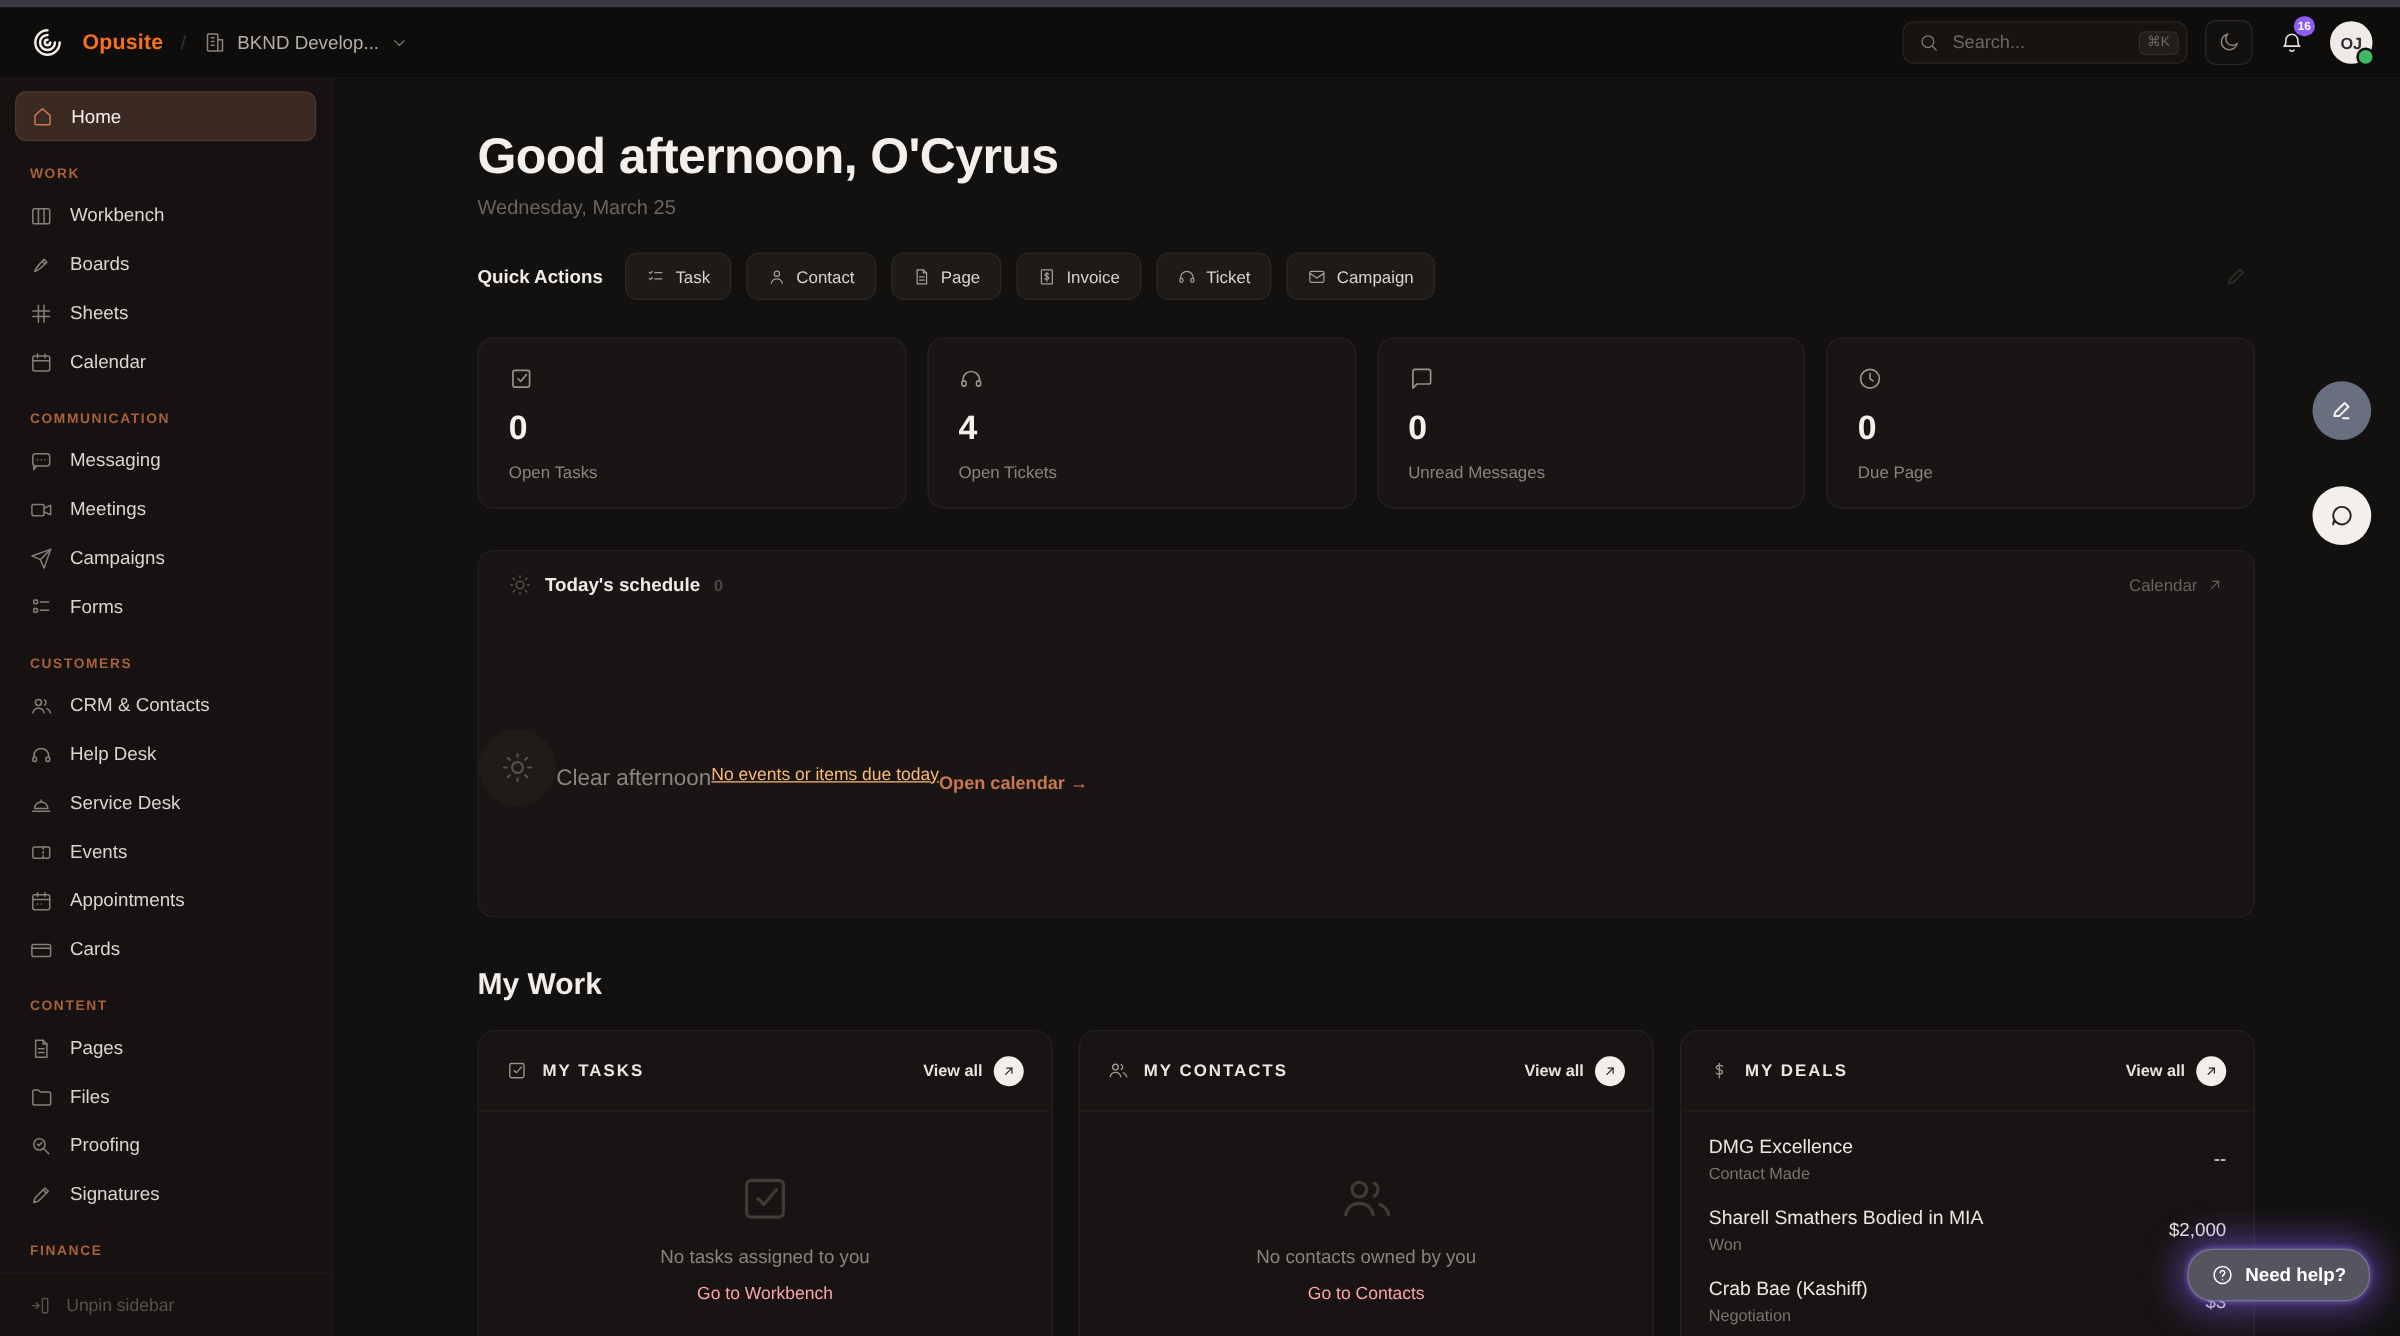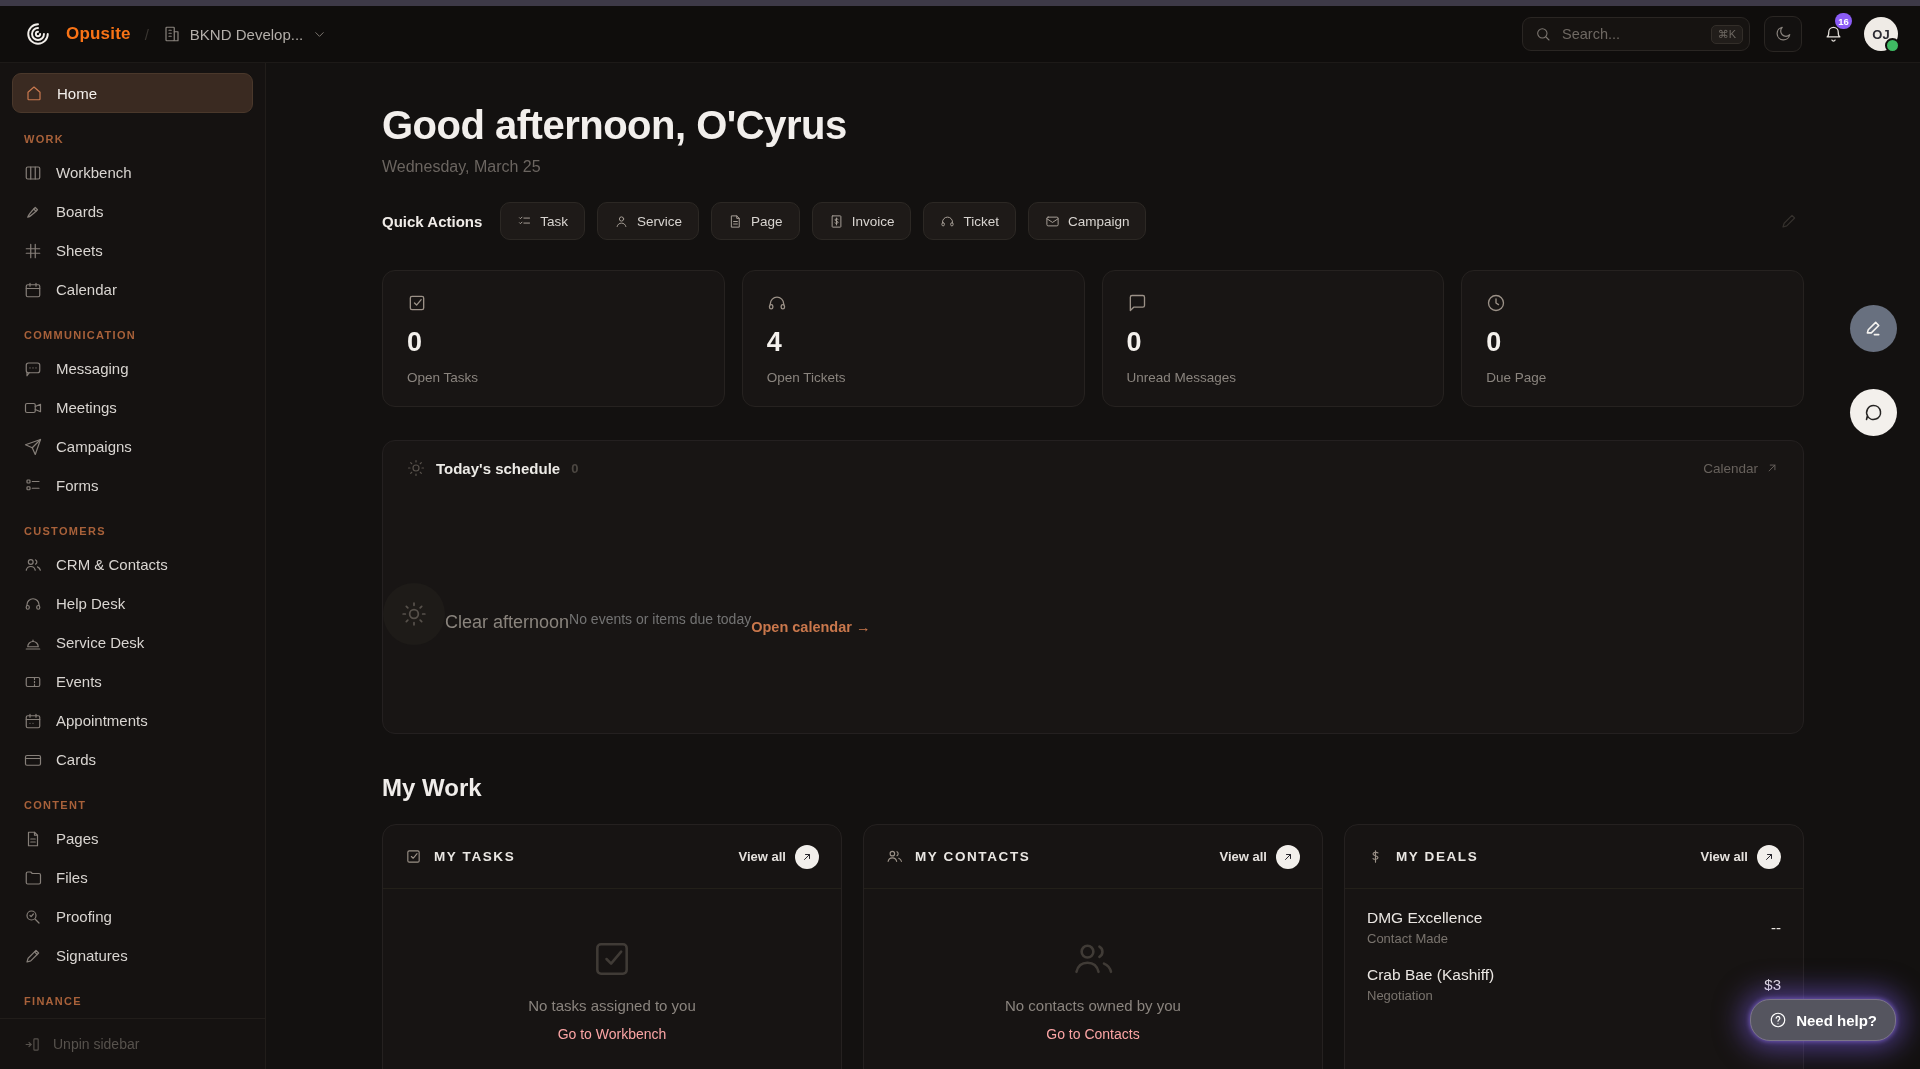--- a/index.html
+++ b/index.html
@@ -74,21 +74,21 @@
   .sch-title-wrap{display:flex;align-items:center;gap:11px;}
   .sch-sun{color:#57514b;width:17px;height:17px;}
   .sch-title{font-size:15px;font-weight:700;color:#eceae6;}
   .sch-count{font-size:13px;color:#4c4742;font-weight:600;}
   .cal-link{display:flex;align-items:center;gap:7px;color:#676California:#67615c;color:#67615c;font-size:13.5px;cursor:pointer;}
   .cal-link svg{width:14px;height:14px;}
   .sch-empty{position:absolute;left:0;right:0;top:54px;bottom:0;display:flex;align-items:center;justify-content:flex-start;}
   .sun-circle{width:62px;height:62px;border-radius:50%;background:#1e1b18;display:flex;align-items:center;justify-content:center;color:#57514b;}
   .sun-circle svg{width:26px;height:26px;}
   .sch-empty-title{margin-top:16px;font-size:18px;color:#8a847d;}
-  .sch-empty-sub{margin-top:9px;font-size:14px;color:#737373;}
+  .sch-empty-sub{margin-top:9px;font-size:14px;color:#fdba74;text-decoration:underline;}
   .open-cal{margin-top:26px;font-size:14.5px;font-weight:600;color:#c9774c;cursor:pointer;}
 
   h2.mywork{margin:40px 0 0 0;font-size:24px;font-weight:700;color:#f0edea;}
   .work-grid{display:grid;grid-template-columns:repeat(3,1fr);gap:21px;margin-top:22px;}
   .work-card{height:266px;background:#171413;border:1px solid #252120;border-radius:14px;box-sizing:border-box;overflow:hidden;}
   .wc-head{display:flex;align-items:center;justify-content:space-between;height:64px;padding:0 22px;border-bottom:1px solid #232019;border-bottom:1px solid #232019;box-sizing:border-box;}
   .wc-title-wrap{display:flex;align-items:center;gap:12px;}
   .wc-title-wrap svg{width:17px;height:17px;color:#9b9187;}
   .wc-title{font-size:13.5px;font-weight:700;letter-spacing:1.6px;color:#eae7e3;}
   .view-all{display:flex;align-items:center;gap:9px;cursor:pointer;}
@@ -348,21 +348,21 @@
               <path d="M4 14l1.5 1.5L8 13"></path>
               <path d="M11 14.5h9"></path>
             </svg>
           <span>Task</span>
         </button>
         <button class="qa-btn">
           <svg class="ic" viewBox="0 0 24 24">
               <circle cx="12" cy="8" r="3.4"></circle>
               <path d="M5 20c.8-3.4 3.5-5.4 7-5.4s6.2 2 7 5.4"></path>
             </svg>
-          <span>Service</span>
+          <span>Contact</span>
         </button>
         <button class="qa-btn">
           <svg class="ic" viewBox="0 0 24 24">
               <path d="M6 3h8l4 4v14H6z"></path>
               <path d="M14 3v4h4"></path>
               <path d="M9 12h6M9 16h6"></path>
             </svg>
           <span>Page</span>
         </button>
         <button class="qa-btn">
@@ -542,20 +542,27 @@
                 </div>
             </div>
           </div>
           <div class="deal-rows">
             <div class="deal-row">
               <div>
                 <div class="deal-name">DMG Excellence</div>
                 <div class="deal-stage">Contact Made</div>
               </div>
               <div class="deal-value">--</div>
+            </div>
+            <div class="deal-row">
+              <div>
+                <div class="deal-name">Sharell Smathers Bodied in MIA</div>
+                <div class="deal-stage">Won</div>
+              </div>
+              <div class="deal-value">$2,000</div>
             </div>
             <div class="deal-row">
               <div>
                 <div class="deal-name">Crab Bae (Kashiff)</div>
                 <div class="deal-stage">Negotiation</div>
               </div>
               <div class="deal-value">$3</div>
             </div>
           </div>
         </div>

